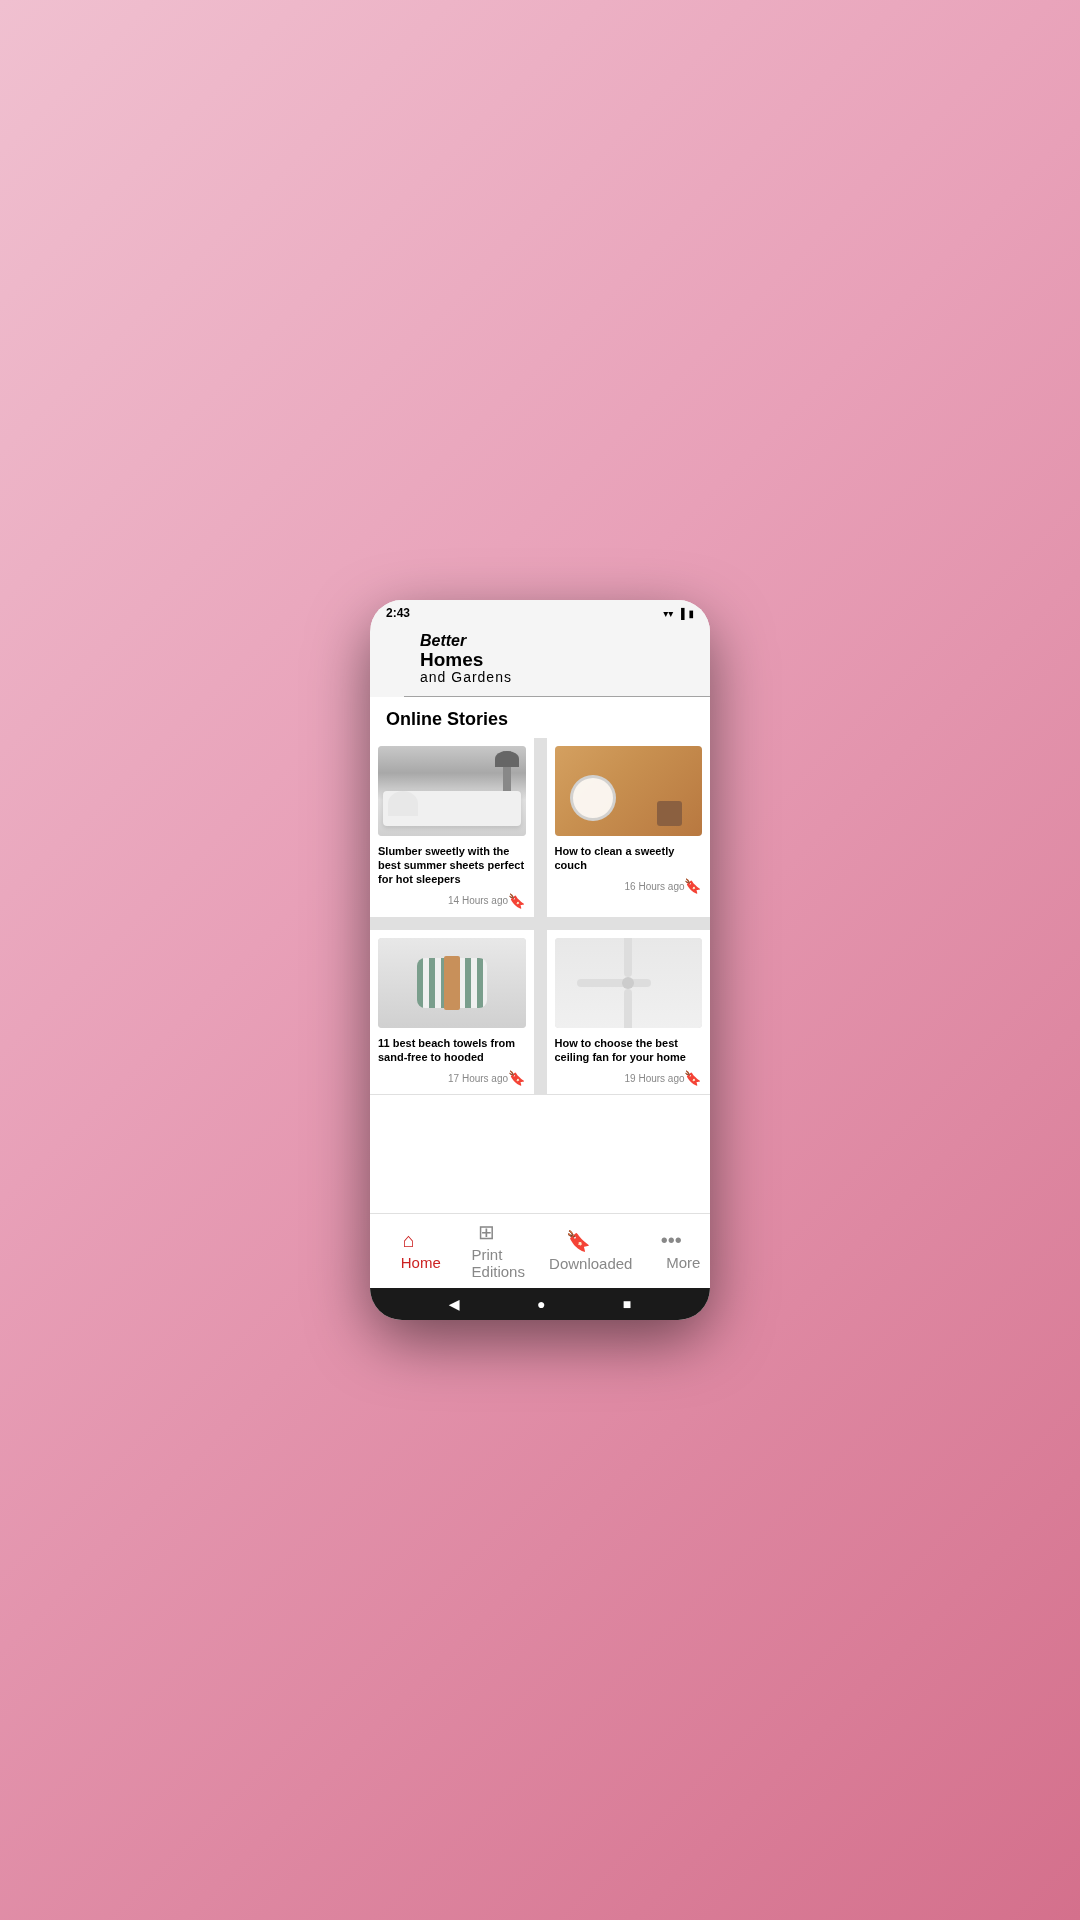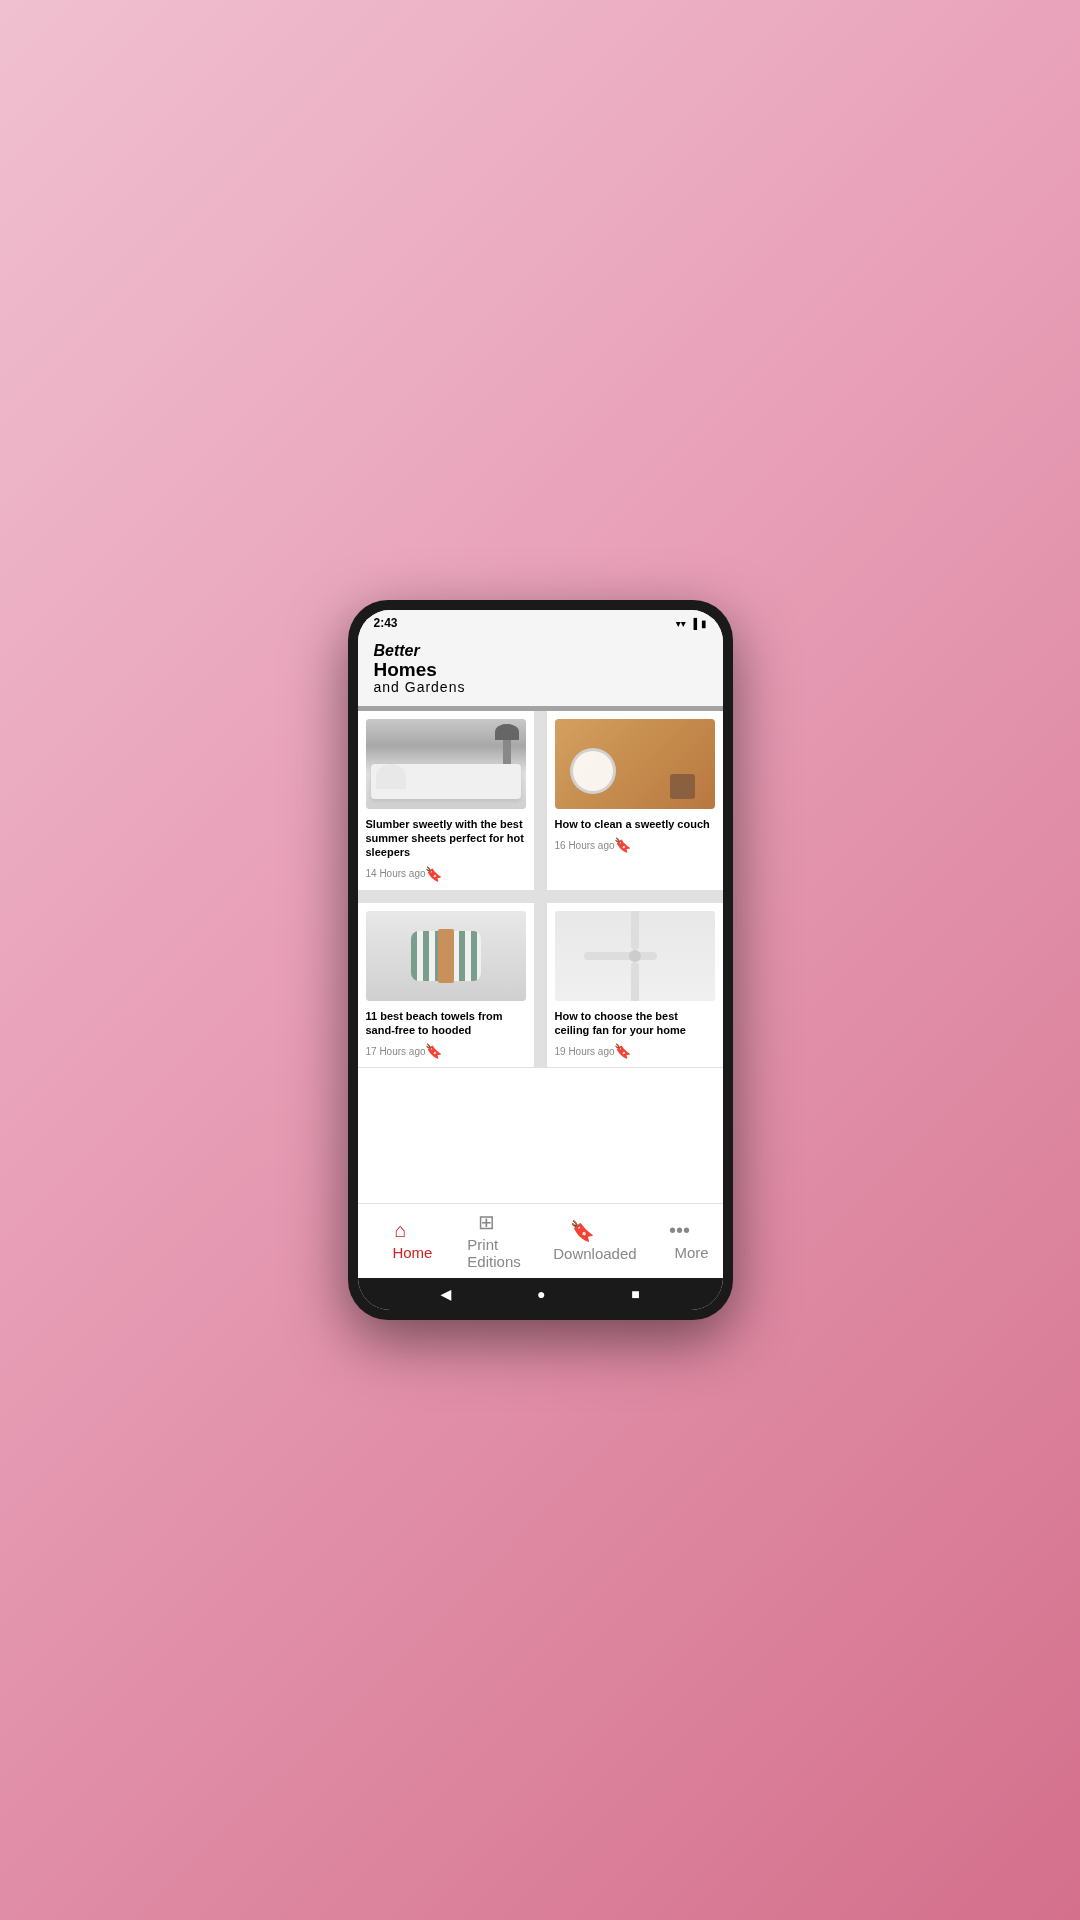--- a/index.html
+++ b/index.html
@@ -8,25 +8,24 @@
     body {
       background: linear-gradient(135deg, #f0c0d0 0%, #e8a0b8 40%, #d4708c 100%);
       display: flex;
       justify-content: center;
       align-items: center;
       min-height: 100vh;
       font-family: 'Arial', sans-serif;
     }
 
     .phone-outer {
-      width: 385px;
+      width: 340px;
       height: 720px;
       background: #1a1a1a;
       border-radius: 40px;
-      padding: 10px;
       box-shadow: 0 20px 60px rgba(0,0,0,0.5);
       position: relative;
     }
 
     .phone-inner {
       width: 100%;
       height: 100%;
       background: #f5f5f5;
       border-radius: 32px;
       overflow: hidden;
@@ -58,22 +57,23 @@
 
     .wifi-icon, .signal-icon, .battery-icon {
       font-size: 10px;
       color: #000;
     }
 
     
     .app-header {
       background: #f5f5f5;
       padding: 8px 16px 10px;
-      border-bottom: 5px solid #a3a3a3;
+      border-bottom: 1px solid #a3a3a3;
       flex-shrink: 0;
+      margin-left: 34px;
     }
 
     .app-logo {
       font-size: 18px;
       font-weight: 900;
       color: #000;
       line-height: 1.1;
     }
 
     .app-logo .brand-line1 {
@@ -284,21 +284,21 @@
     .story-title {
       font-size: 11px;
       font-weight: 700;
       color: #000;
       line-height: 1.3;
       margin-bottom: 6px;
     }
 
     .story-meta {
       display: flex;
-      justify-content: flex-start;
+      justify-content: flex-end;
       align-items: center;
     }
 
     .story-time {
       font-size: 10px;
       color: #888;
     }
 
     .bookmark-icon {
       font-size: 14px;
@@ -378,20 +378,21 @@
 
     <div class="app-header">
       <div class="app-logo">
         <div class="brand-line1">Better</div>
         <div class="brand-line2">Homes</div>
         <div class="brand-line3">and Gardens</div>
       </div>
     </div>
 
     <div class="content-area">
+      <div class="section-title">Online Stories</div>
 
       <div class="stories-grid">
 
         <div class="story-card">
           <div class="story-image">
             <div class="img-bed">
               <div class="lamp"></div>
             </div>
           </div>
           <div class="story-title">Slumber sweetly with the best summer sheets perfect for hot sleepers</div>

